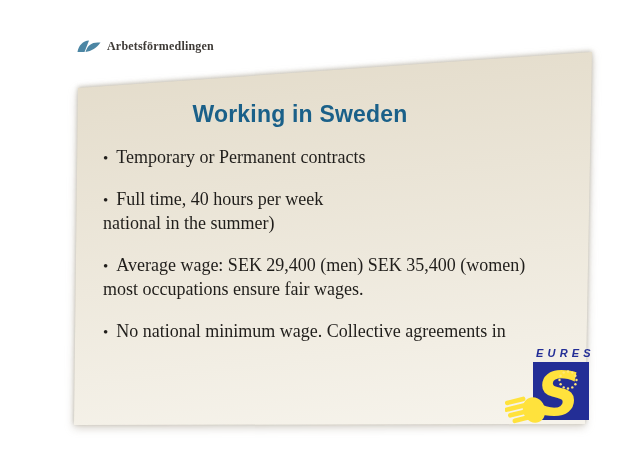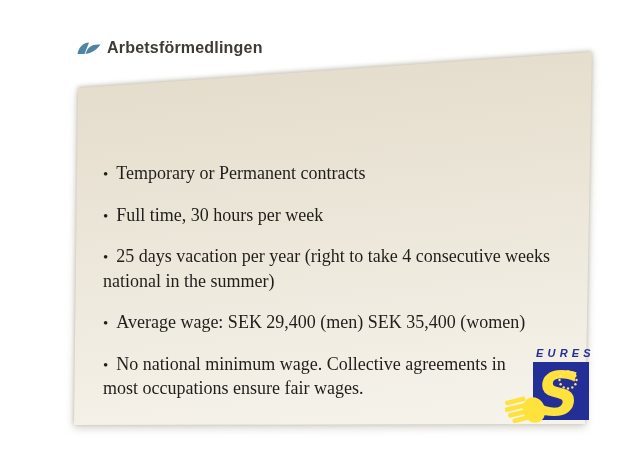--- a/index.html
+++ b/index.html
@@ -14,38 +14,38 @@
     filter:drop-shadow(0 -1px 2px rgba(140,130,108,.45)) drop-shadow(0 3px 4px rgba(140,130,108,.35));
   }
   .card{
     position:absolute;inset:0;
     clip-path:polygon(78px 88px,592px 52px,585px 424px,74px 425px);
     background:linear-gradient(174deg,var(--c-card-top) 8%,var(--c-card-bottom) 92%);
   }
   
   .af-logo{position:absolute;left:77px;top:39px;display:flex;align-items:center;gap:6px;}
   .af-logo .word{
-    font-family:Liberation Sans, sans-serif;font-size:16px;font-weight:600;
+    font-family:Liberation Serif, serif;font-size:12px;font-weight:600;
     color:var(--c-af-logo-text);letter-spacing:.2px;
   }
   .af-logo svg{display:block;}
   
   .title{
     position:absolute;left:80px;top:101px;width:440px;margin:0;
     text-align:center;font-family:"Liberation Sans",sans-serif;
     font-size:23px;font-weight:bold;color:var(--c-title);letter-spacing:.2px;
   }
   
   .bullets{
     position:absolute;left:103px;top:146px;width:488px;
     font-size:18px;line-height:23.5px;color:var(--c-body-text);
   }
   .bullets .line{white-space:nowrap;}
   .bullets .line.bullet{margin-top:17px;}
-  .bullets div.line.bullet:first-of-type{margin-top:16px;}
+  .bullets div.line.bullet:first-of-type{margin-top:0;}
   .bullets .pre{margin-right:8px;font-size:15px;}
   .bullets .pre:empty{margin:0;}
   
   .eures{position:absolute;left:505px;top:347px;width:100px;height:96px;}
   .eures .word{
     position:absolute;left:31px;top:0;
     font-family:"Liberation Sans",sans-serif;font-style:italic;font-weight:bold;
     font-size:11px;letter-spacing:4.2px;color:var(--c-eures-blue);
   }
   .eures .square{
@@ -64,37 +64,37 @@
   </div>
 
   <div class="af-logo">
     <svg width="24" height="13" viewBox="0 0 24 13">
       <path d="M0.5 12 C1.5 5.5 6 1 12 0.6 L7.5 12 Z" fill="#4c86a4"></path>
       <path d="M8.5 12 C10.5 5 15 1.6 23.5 2.6 C19.5 8.4 14.5 11.2 8.5 12 Z" fill="#4c86a4"></path>
     </svg>
     <span class="word">Arbetsförmedlingen</span>
   </div>
 
+  <h1 class="title">Working in Sweden</h1>
 
   <div class="bullets">
 
       <div class="line bullet"><span class="pre">•</span><span>Temporary or Permanent contracts</span></div>
 
 
-      <div class="line bullet"><span class="pre">•</span><span>Full time, 30 hours per week</span></div>
+      <div class="line bullet"><span class="pre">•</span><span>Full time, 40 hours per week</span></div>
 
-      <div class="line bullet"><span class="pre">•</span><span>25 days vacation per year (right to take 4 consecutive weeks</span></div>
 
       <div class="line continuation"><span class="pre"></span><span>national in the summer)</span></div>
 
       <div class="line bullet"><span class="pre">•</span><span>Average wage: SEK 29,400 (men) SEK 35,400 (women)</span></div>
 
+      <div class="line continuation"><span class="pre"></span><span>most occupations ensure fair wages.</span></div>
+
       <div class="line bullet"><span class="pre">•</span><span>No national minimum wage. Collective agreements in</span></div>
-
-      <div class="line continuation"><span class="pre"></span><span>most occupations ensure fair wages.</span></div>
     </div>
 
   <div class="eures">
     <span class="word">EURES</span>
     <div class="square"></div>
     <svg class="art" width="100" height="81" viewBox="0 0 100 81">
 
       <text x="53" y="53" text-anchor="middle" font-family="DejaVu Sans, sans-serif" font-size="60" font-weight="bold" font-style="italic" fill="#ffe23c">S</text>
 
       <ellipse cx="29" cy="48" rx="11" ry="13" fill="#ffe23c" transform="rotate(-22 29 48)"></ellipse>

